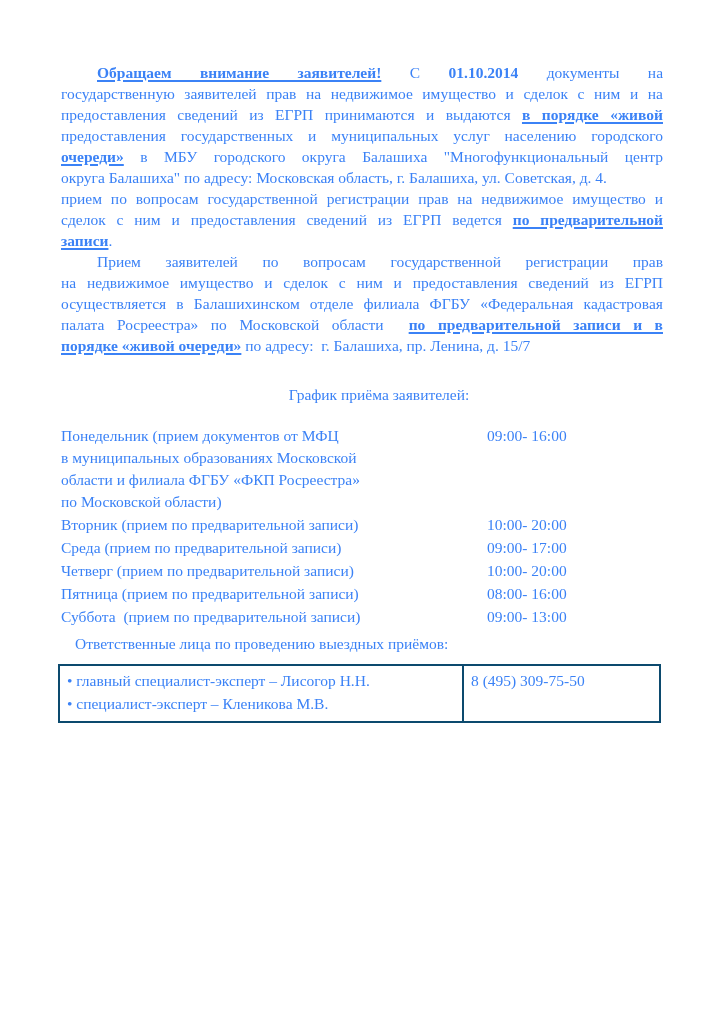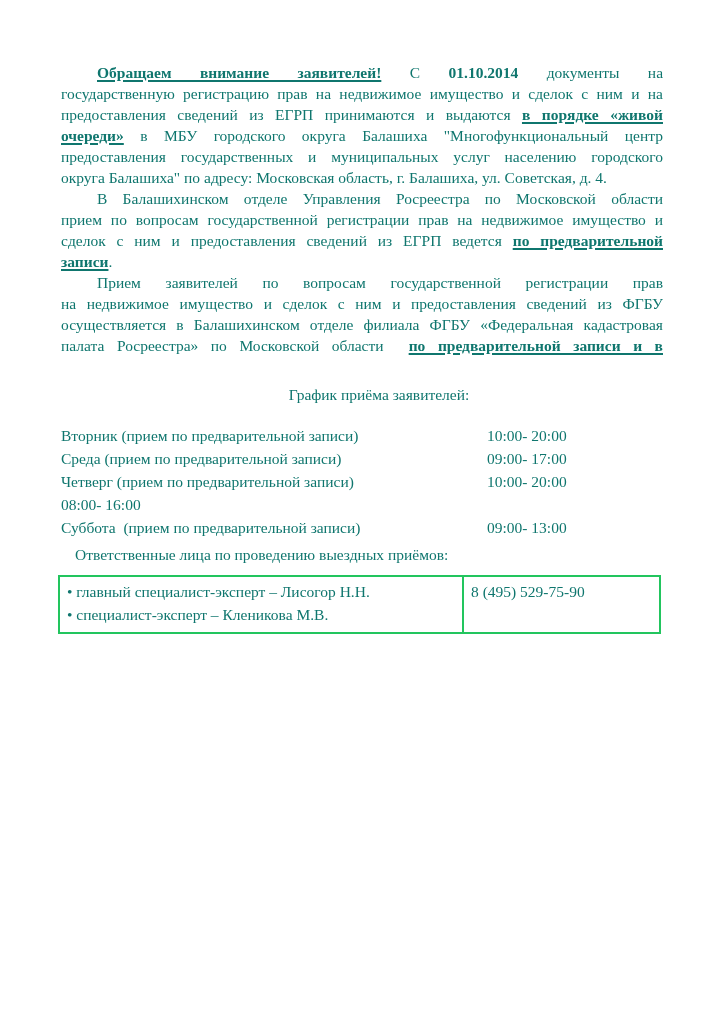--- a/index.html
+++ b/index.html
@@ -10,21 +10,21 @@
   .page {
     position: relative;
     width: 724px;
     height: 1024px;
     background: #ffffff;
     box-sizing: border-box;
     padding: 62px 61px 0 61px;
     font-family: "Liberation Serif", "DejaVu Serif", serif;
     font-size: 15.5px;
     line-height: 21px;
-    color: #0f766e;
+    color: #3b82f6;
     overflow: hidden;
   }
   
   .para .line {
     text-align: justify;
     text-align-last: justify;
     text-justify: inter-word;
   }
   .para .line.first { padding-left: 36px; }
   .para .line.last  { text-align-last: left; }
@@ -59,21 +59,21 @@
     padding-left: 14px;
   }
   .resp-table {
     margin-top: 10px;
     margin-left: -3px;
     border-collapse: collapse;
     width: 603px;
     table-layout: fixed;
   }
   .resp-table td {
-    border: 2px solid #22c55e;
+    border: 2px solid #0c4a6e;
   }
   .persons-cell {
     width: 387px;
     padding: 3px 8px 6px 7px;
     line-height: 23px;
     vertical-align: top;
   }
   .persons-cell > div { white-space: pre; }
   .phone-cell {
     vertical-align: top;
@@ -83,79 +83,91 @@
   }
 </style>
 </head>
 <body>
 
 <div class="page">
 
   <div id="paragraphs">
       <div class="para">
         <div class="line first"><span class="b u">Обращаем внимание заявителей!</span><span> С </span><span class="b ">01.10.2014</span><span> документы на</span></div>
-        <div class="line"><span>государственную регистрацию прав на недвижимое имущество и сделок с ним и на</span></div>
+        <div class="line"><span>государственную заявителей прав на недвижимое имущество и сделок с ним и на</span></div>
         <div class="line"><span>предоставления сведений из ЕГРП принимаются и выдаются </span><span class="b u">в порядке «живой</span></div>
+        <div class="line"><span>предоставления государственных и муниципальных услуг населению городского</span></div>
         <div class="line"><span class="b u">очереди»</span><span> в МБУ городского округа Балашиха "Многофункциональный центр</span></div>
-        <div class="line"><span>предоставления государственных и муниципальных услуг населению городского</span></div>
         <div class="line last"><span>округа Балашиха" по адресу: Московская область, г. Балашиха, ул. Советская, д. 4.</span></div>
       </div>
       <div class="para">
-        <div class="line first"><span>В Балашихинском отделе Управления Росреестра по Московской области</span></div>
         <div class="line"><span>прием по вопросам государственной регистрации прав на недвижимое имущество и</span></div>
         <div class="line"><span>сделок с ним и предоставления сведений из ЕГРП ведется </span><span class="b u">по предварительной</span></div>
         <div class="line last"><span class="b u">записи</span><span>.</span></div>
       </div>
       <div class="para">
         <div class="line first"><span>Прием заявителей по вопросам государственной регистрации прав</span></div>
-        <div class="line"><span>на недвижимое имущество и сделок с ним и предоставления сведений из ФГБУ</span></div>
+        <div class="line"><span>на недвижимое имущество и сделок с ним и предоставления сведений из ЕГРП</span></div>
         <div class="line"><span>осуществляется в Балашихинском отделе филиала ФГБУ «Федеральная кадастровая</span></div>
         <div class="line"><span>палата Росреестра» по Московской области &nbsp;</span><span class="b u">по предварительной записи и в</span></div>
+        <div class="line last"><span class="b u">порядке «живой очереди»</span><span> по адресу: &nbsp;г. Балашиха, пр. Ленина, д. 15/7</span></div>
       </div>
     </div>
 
   <div class="sched-title">График приёма заявителей:</div>
 
   <div id="schedule">
+      <div class="sched-row">
+        <div class="sched-day">
+          <div>Понедельник (прием документов от МФЦ</div>
+          <div>в муниципальных образованиях Московской</div>
+          <div>области и филиала ФГБУ «ФКП Росреестра»</div>
+          <div>по Московской области)</div>
+        </div>
+        <div class="sched-time">09:00- 16:00</div>
+      </div>
       <div class="sched-row">
         <div class="sched-day">
           <div>Вторник (прием по предварительной записи)</div>
         </div>
         <div class="sched-time">10:00- 20:00</div>
       </div>
       <div class="sched-row">
         <div class="sched-day">
           <div>Среда (прием по предварительной записи)</div>
         </div>
         <div class="sched-time">09:00- 17:00</div>
       </div>
       <div class="sched-row">
         <div class="sched-day">
           <div>Четверг (прием по предварительной записи)</div>
         </div>
         <div class="sched-time">10:00- 20:00</div>
       </div>
       <div class="sched-row">
+        <div class="sched-day">
+          <div>Пятница (прием по предварительной записи)</div>
+        </div>
         <div class="sched-time">08:00- 16:00</div>
       </div>
       <div class="sched-row">
         <div class="sched-day">
           <div>Суббота  (прием по предварительной записи)</div>
         </div>
         <div class="sched-time">09:00- 13:00</div>
       </div>
     </div>
 
   <div class="resp-heading">Ответственные лица по проведению выездных приёмов:</div>
 
   <table class="resp-table">
     <tbody>
       <tr>
         <td class="persons-cell" id="persons">
             <div>• главный специалист-эксперт – Лисогор Н.Н.</div>
             <div>• специалист-эксперт – Кленикова М.В.</div>
           </td>
-        <td class="phone-cell">8 (495) 529-75-90</td>
+        <td class="phone-cell">8 (495) 309-75-50</td>
       </tr>
     </tbody>
   </table>
 
 </div>
 
 </body></html>

